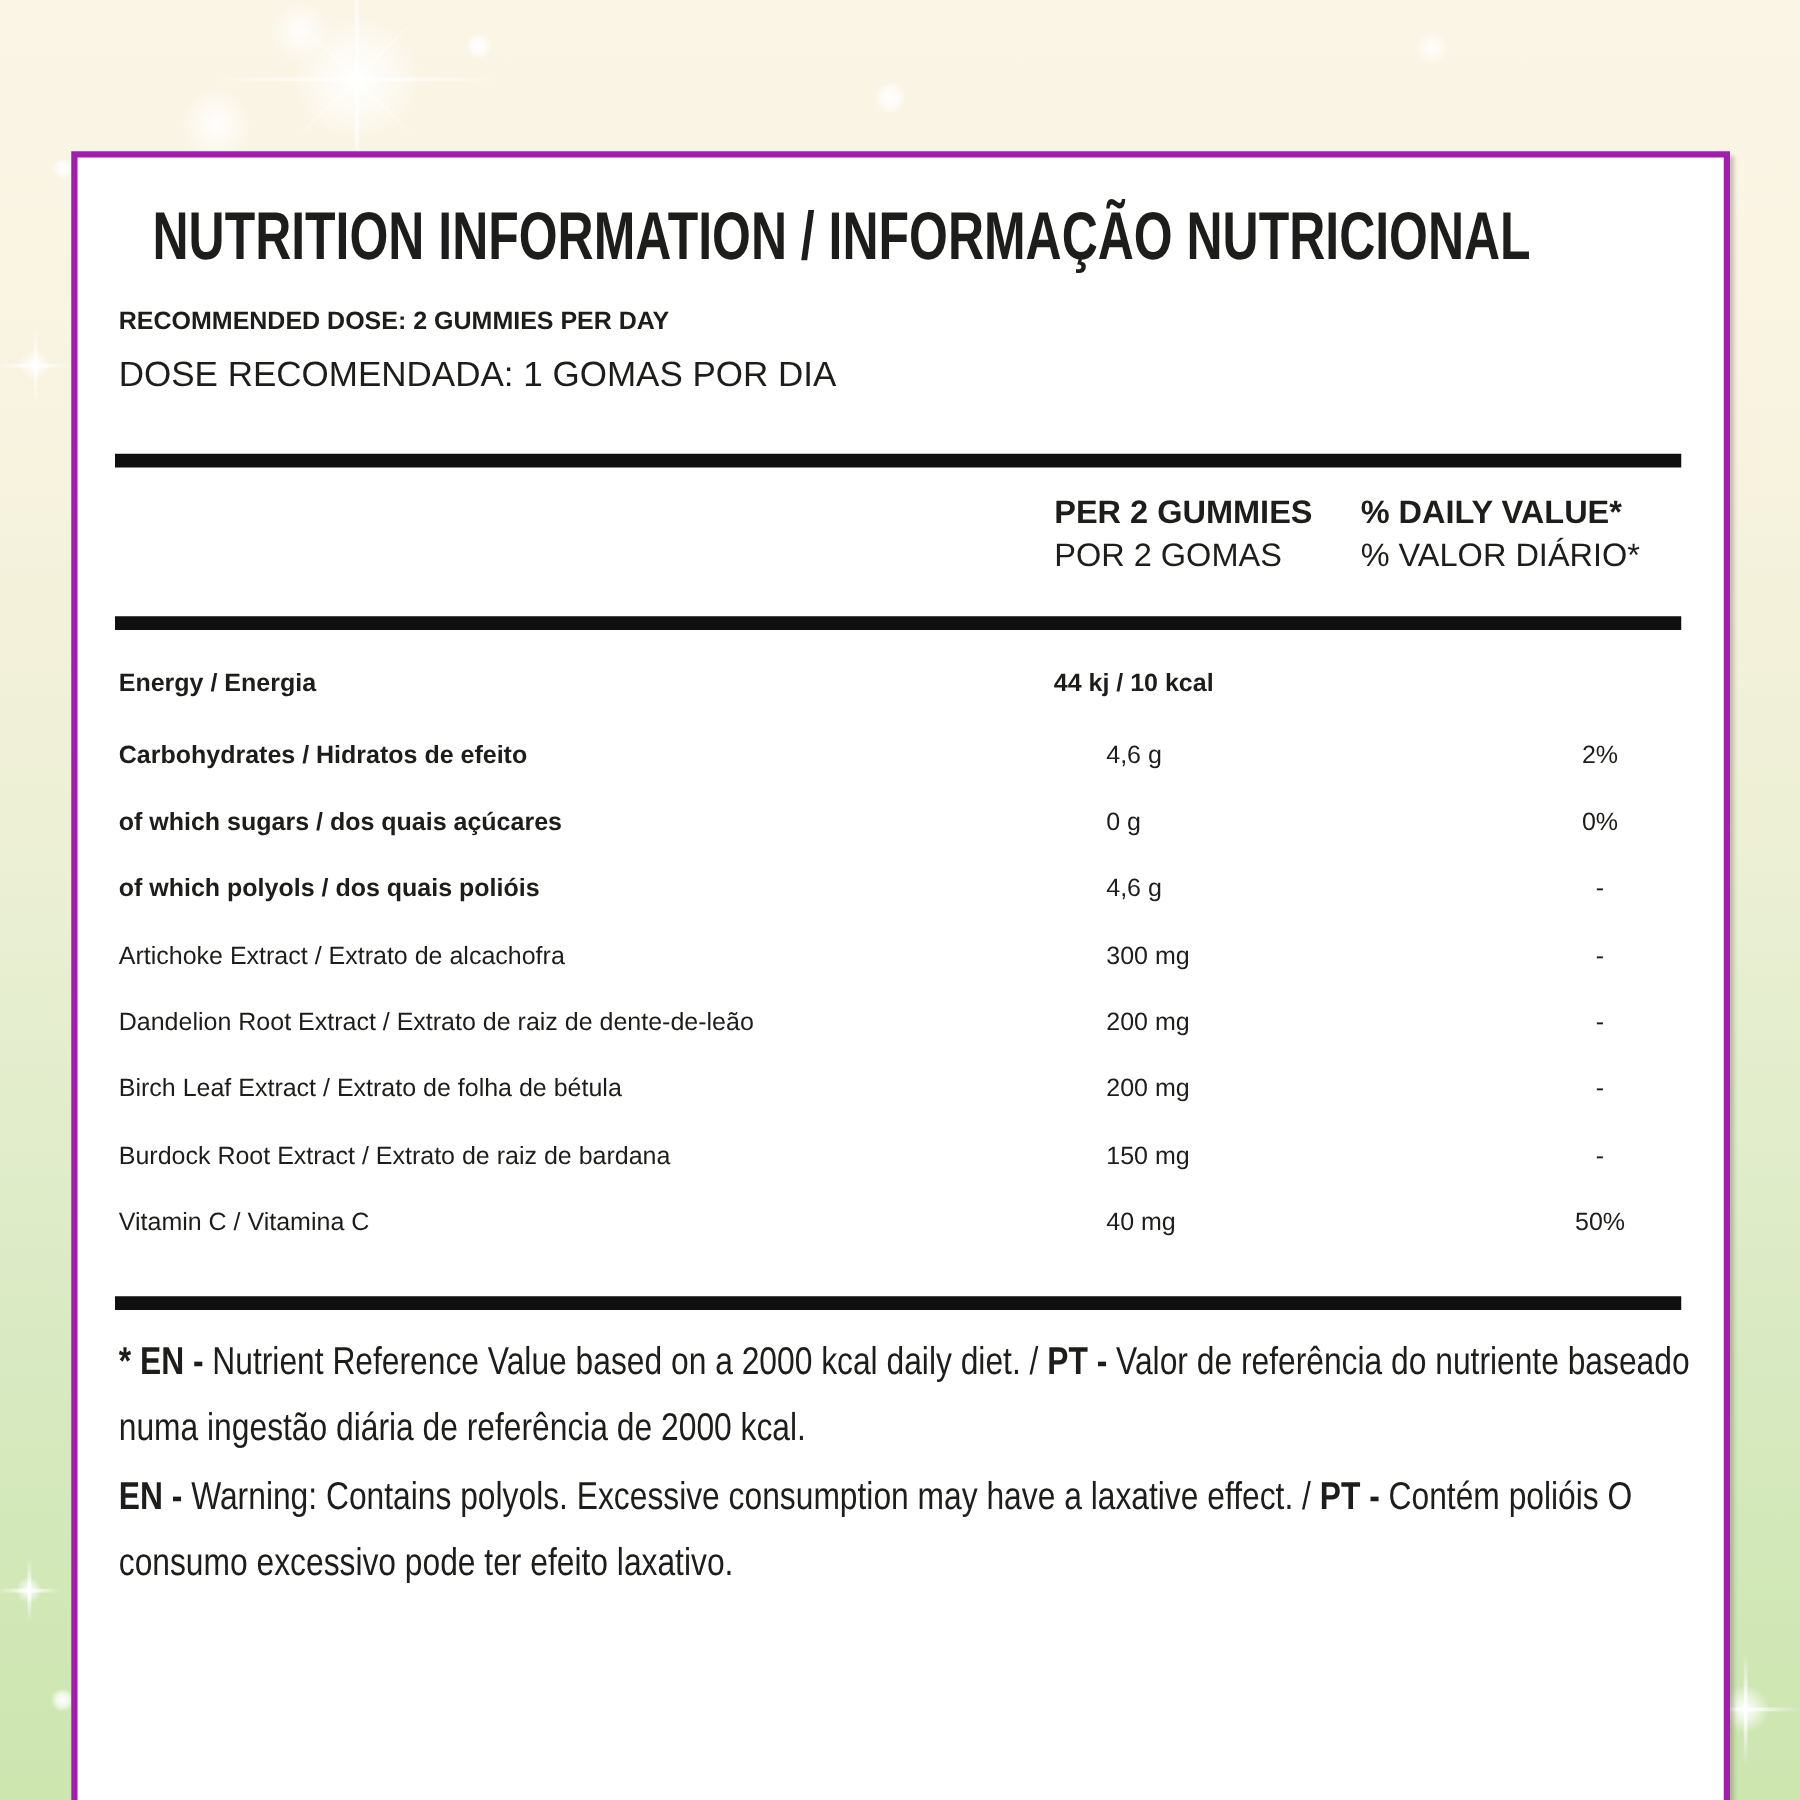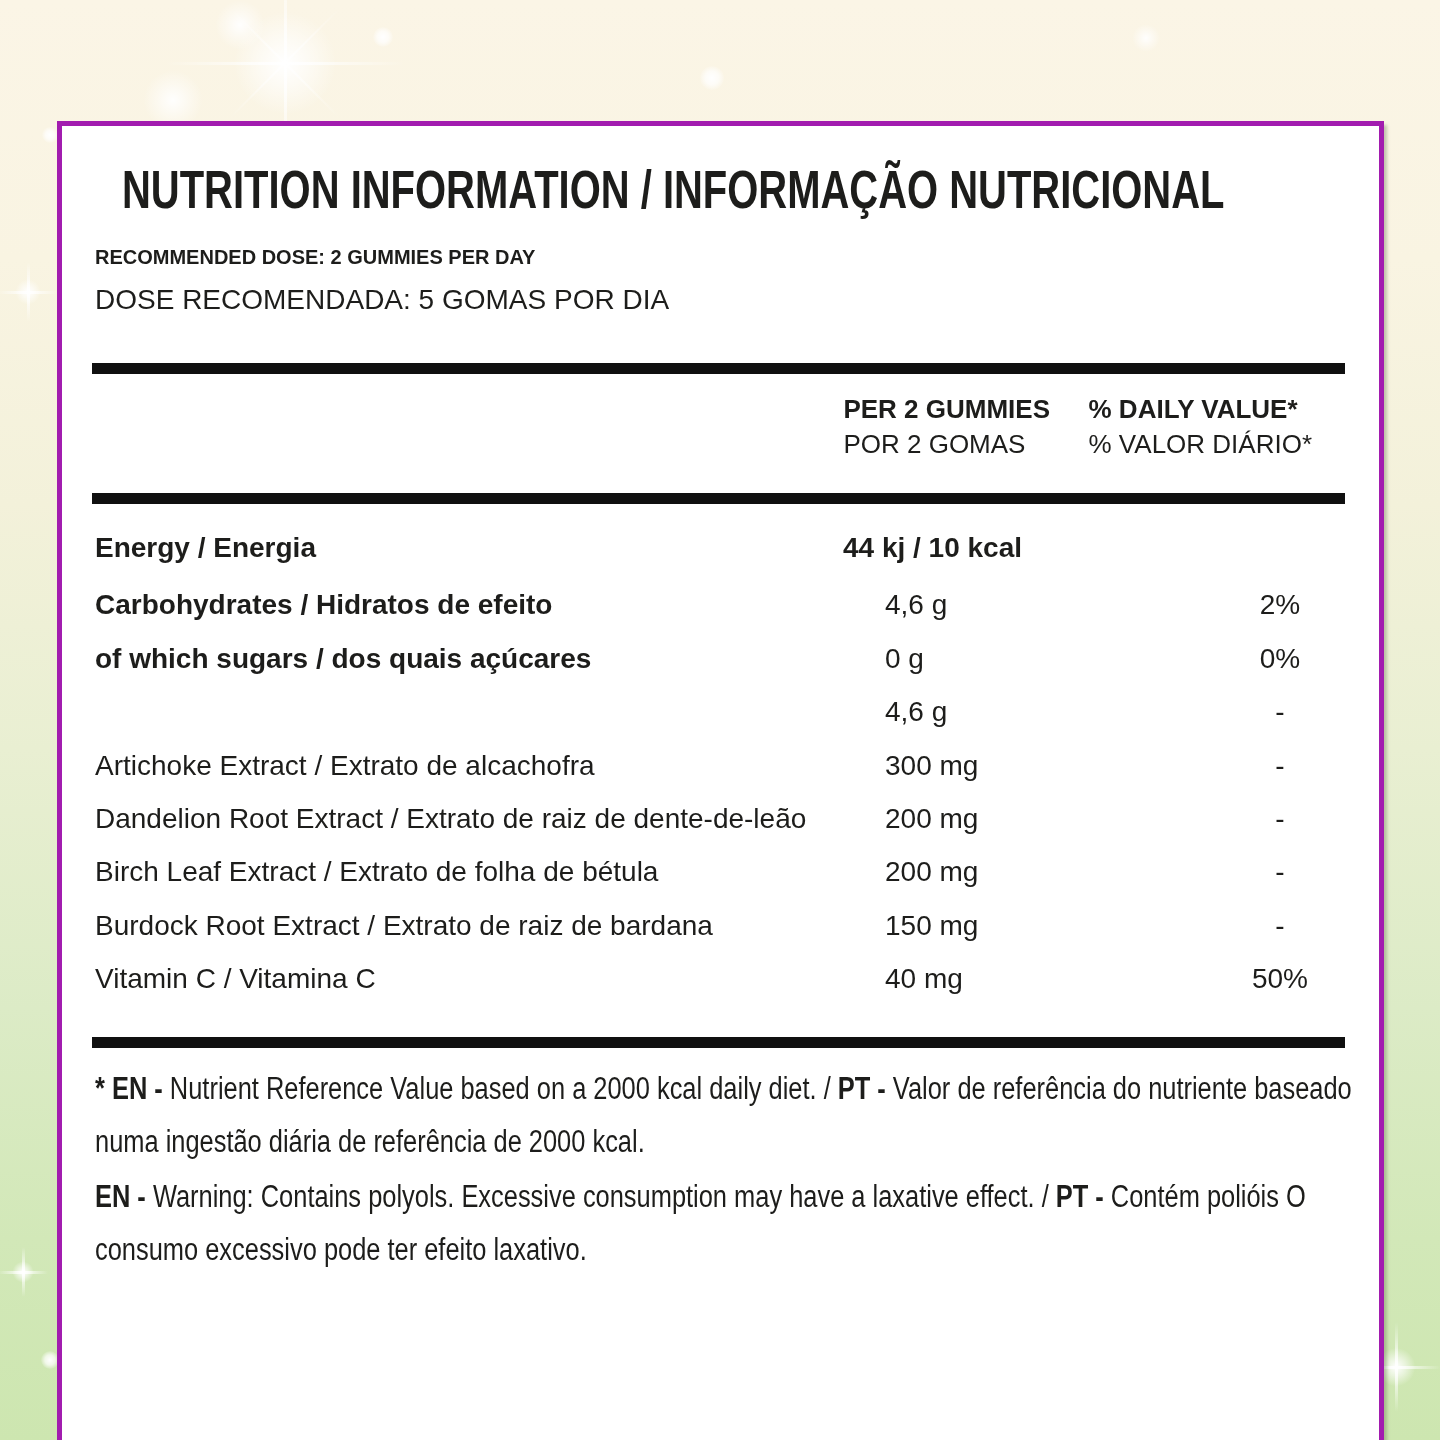--- a/index.html
+++ b/index.html
@@ -75,21 +75,21 @@
   .rule-2 { top: 367px; }
   .rule-3 { top: 911px; }
 
   .th { position: absolute; top: 266px; font-size: 26px; line-height: 35px; white-space: nowrap; }
   .th-amount { right: 329px; }
   .th-dv { right: 67px; }
   .th .l1 { font-weight: 700; display: block; }
   .th .l2 { font-weight: 400; display: block; }
 
   .t-body { position: absolute; left: 0; right: 0; top: 395px; }
-  .t-row { position: relative; height: 53.4px; line-height: 53.4px; font-size: 28px; }
+  .t-row { position: relative; height: 53.4px; line-height: 53.4px; font-size: 20px; }
   .t-row:first-child { margin-bottom: 4px; }
   .c-label { position: absolute; left: 33px; white-space: nowrap; }
   .t-row.bold .c-label { font-weight: 700; }
   .c-val { position: absolute; left: 823px; width: 260px; text-align: left; white-space: nowrap; }
   .t-row.energy .c-val { left: 781px; width: auto; text-align: center; font-weight: 700; }
   .c-dv { position: absolute; left: 1150px; width: 136px; text-align: center; white-space: nowrap; }
 
   .fn {
     position: absolute; left: 33px; width: 1555px;
     font-size: 31px; line-height: 53px;
@@ -142,21 +142,21 @@
 <div class="sparkle dot" style="left:41px; top:1351px; width:18px; height:18px;"></div>
 <div class="sparkle dot" style="left:121px; top:1347px; width:22px; height:22px;"></div>
 <div class="sparkle dot" style="left:1232px; top:1323px; width:18px; height:18px;"></div>
 <div class="sparkle dot" style="left:1096px; top:1352px; width:20px; height:20px;"></div>
 <div class="sparkle dot" style="left:688px; top:1404px; width:16px; height:16px;"></div>
 
 <div class="card">
   <div class="card-inner">
     <div class="label-title">NUTRITION INFORMATION / INFORMAÇÃO NUTRICIONAL</div>
     <div class="dose-en">RECOMMENDED DOSE: 2 GUMMIES PER DAY</div>
-    <div class="dose-pt">DOSE RECOMENDADA: 5 GOMAS POR DIA</div>
+    <div class="dose-pt">DOSE RECOMENDADA: 1 GOMAS POR DIA</div>
 
     <div class="rule rule-1"></div>
 
     <div class="th th-amount">
       <span class="l1">PER 2 GUMMIES</span>
       <span class="l2">POR 2 GOMAS</span>
     </div>
     <div class="th th-dv">
       <span class="l1">% DAILY VALUE*</span>
       <span class="l2">% VALOR DIÁRIO*</span>
@@ -174,20 +174,21 @@
           <span class="c-label">Carbohydrates / Hidratos de efeito</span>
           <span class="c-val">4,6 g</span>
           <span class="c-dv">2%</span>
         </div>
         <div class="t-row bold">
           <span class="c-label">of which sugars / dos quais açúcares</span>
           <span class="c-val">0 g</span>
           <span class="c-dv">0%</span>
         </div>
         <div class="t-row bold">
+          <span class="c-label">of which polyols / dos quais polióis</span>
           <span class="c-val">4,6 g</span>
           <span class="c-dv">-</span>
         </div>
         <div class="t-row">
           <span class="c-label">Artichoke Extract / Extrato de alcachofra</span>
           <span class="c-val">300 mg</span>
           <span class="c-dv">-</span>
         </div>
         <div class="t-row">
           <span class="c-label">Dandelion Root Extract / Extrato de raiz de dente-de-leão</span>

